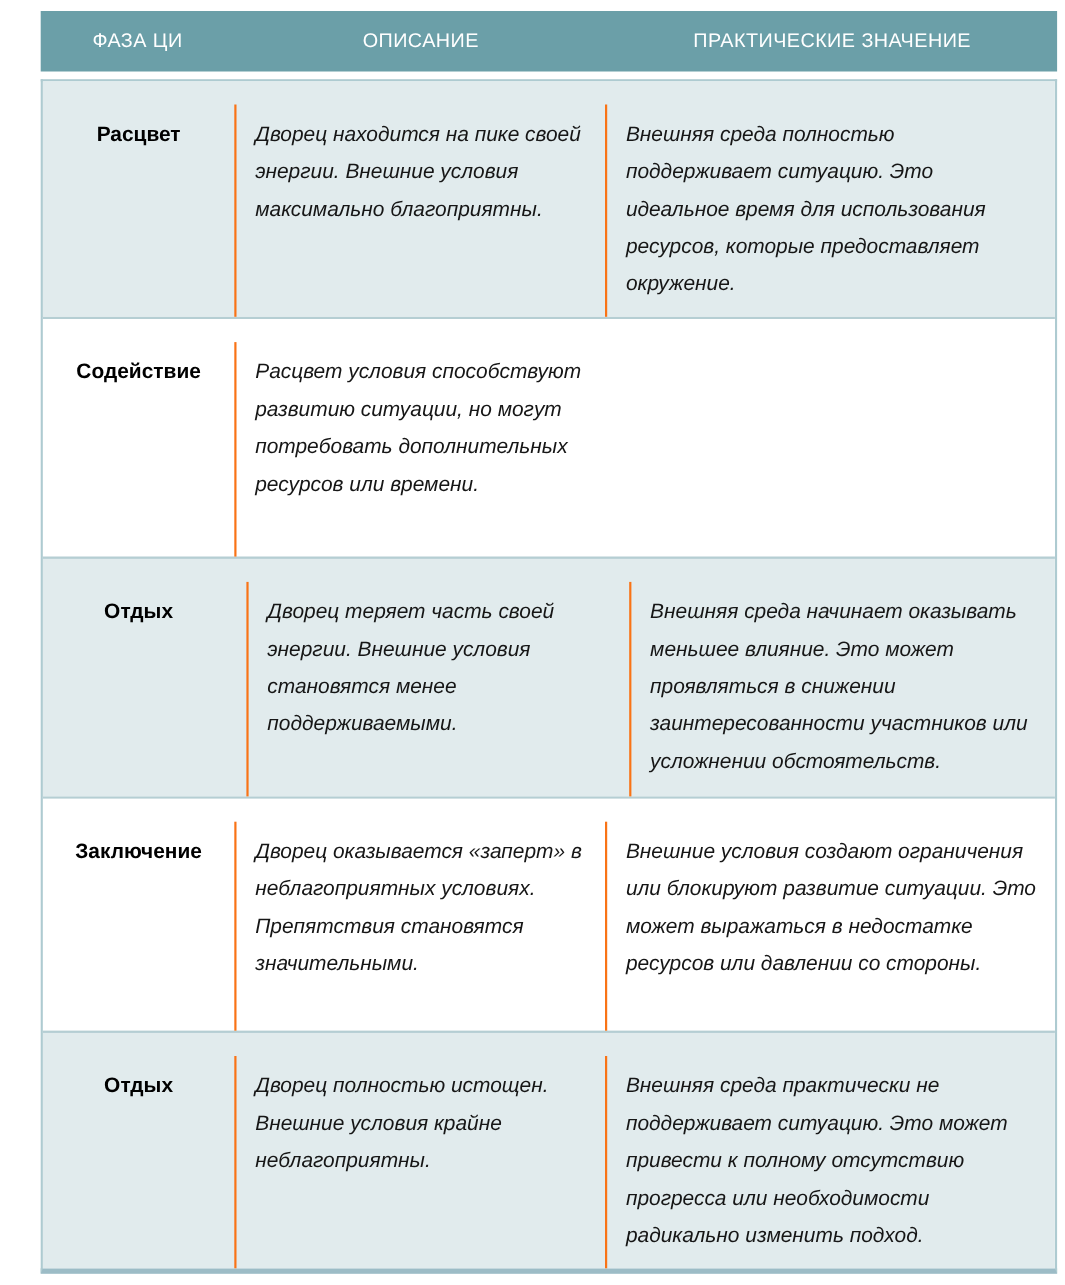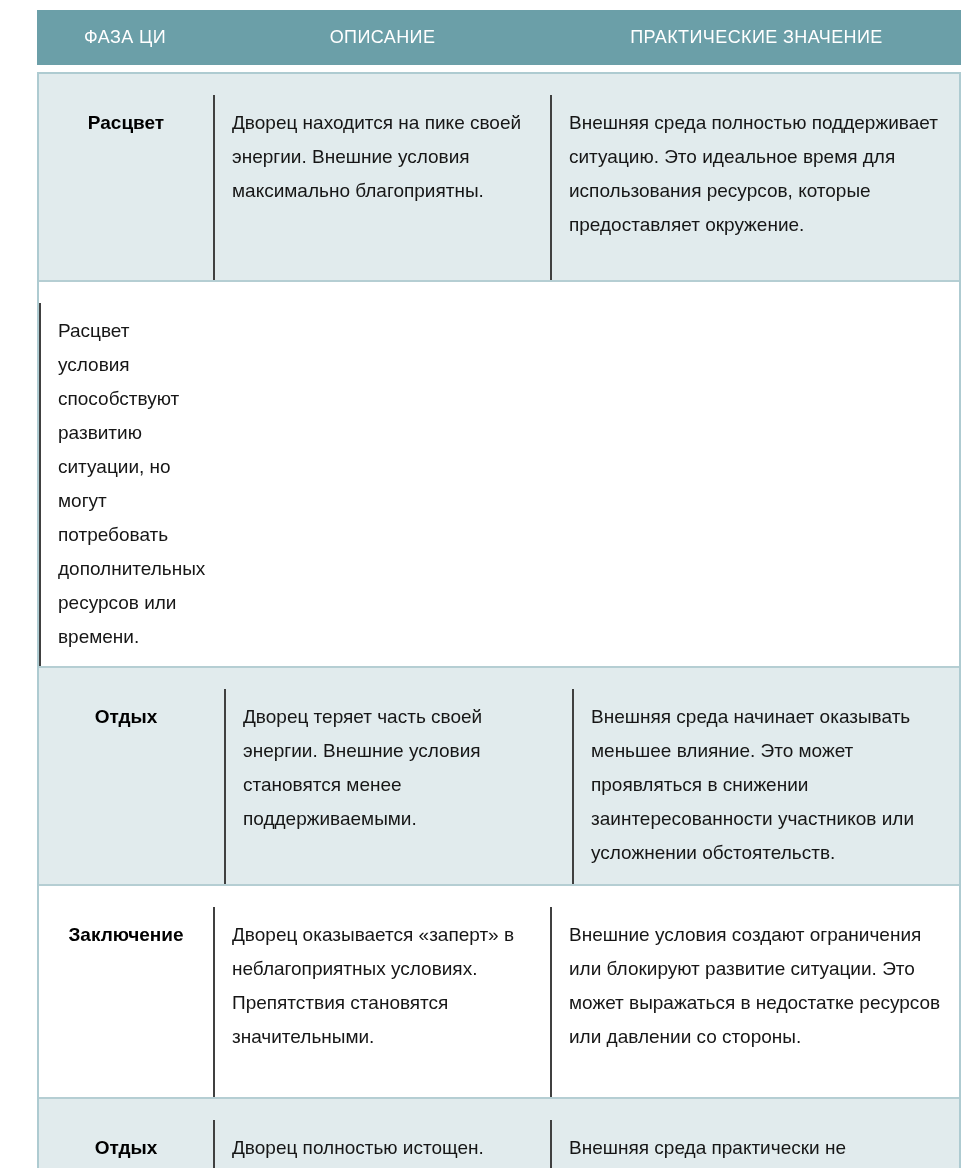--- a/index.html
+++ b/index.html
@@ -59,22 +59,23 @@
     color: #161616;
     margin-top: 21px;
   }
   .cell.phase {
     font-weight: bold;
     color: #000000;
     text-align: center;
     padding: 11px 6px 10px 6px;
   }
   .cell.text {
-    border-left: 2px solid #404040;
+    border-left: 2px solid #f97316;
     padding: 11px 16px 12px 17px;
+    font-style: italic;
   }
 </style>
 </head>
 <body>
 
 <div class="page">
   <div class="qi-table">
 
     <div class="thead">
       <div class="th">ФАЗА ЦИ</div>
@@ -84,20 +85,21 @@
 
     <div class="tbody">
 
       <div class="row tint row-1">
         <div class="cell phase">Расцвет</div>
         <div class="cell text">Дворец находится на пике своей энергии. Внешние условия максимально благоприятны.</div>
         <div class="cell text">Внешняя среда полностью поддерживает ситуацию. Это идеальное время для использования ресурсов, которые предоставляет окружение.</div>
       </div>
 
       <div class="row plain row-2">
+        <div class="cell phase">Содействие</div>
         <div class="cell text">Расцвет условия способствуют развитию ситуации, но могут потребовать дополнительных ресурсов или времени.</div>
       </div>
 
       <div class="row tint row-3">
         <div class="cell phase">Отдых</div>
         <div class="cell text">Дворец теряет часть своей энергии. Внешние условия становятся менее поддерживаемыми.</div>
         <div class="cell text">Внешняя среда начинает оказывать меньшее влияние. Это может проявляться в снижении заинтересованности участников или усложнении обстоятельств.</div>
       </div>
 
       <div class="row plain row-4">

